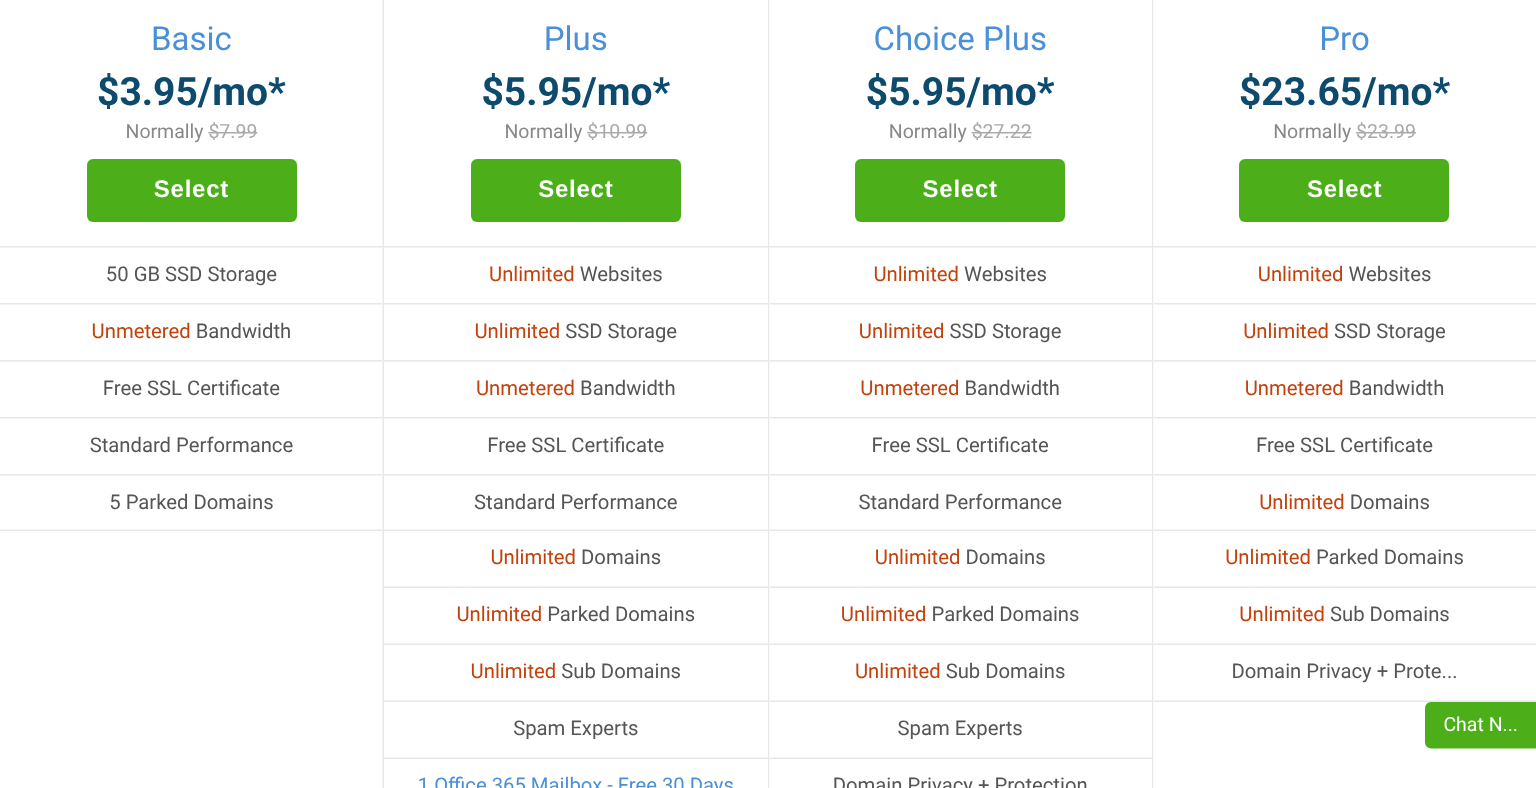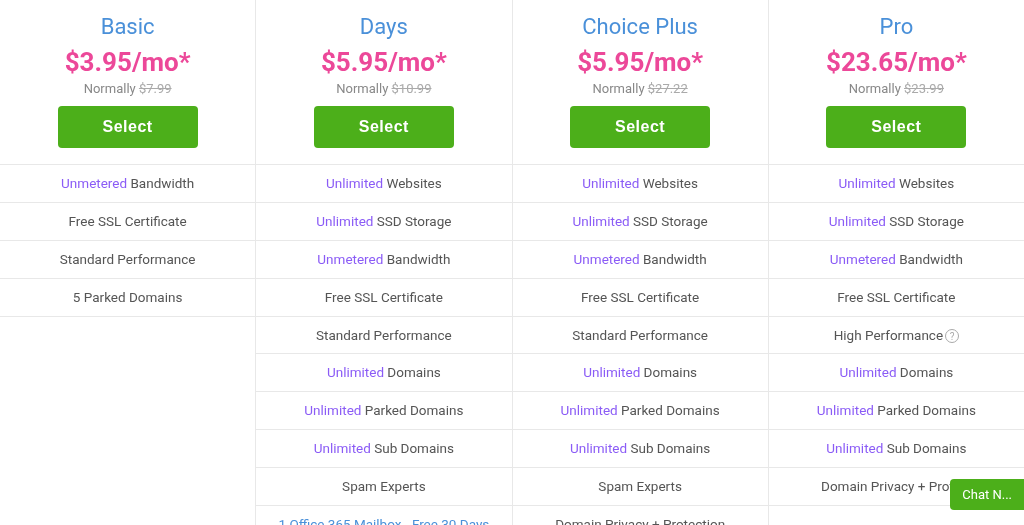--- a/index.html
+++ b/index.html
@@ -29,21 +29,21 @@
     }
     .plan-name {
       font-size: 22px;
       color: #4a90d9;
       font-weight: 400;
       padding: 14px 0 8px 0;
       text-align: center;
     }
     .plan-price {
       font-size: 26px;
-      color: #ec4899;
+      color: #0c4a6e;
       font-weight: 700;
       text-align: center;
     }
     .plan-normal {
       font-size: 13px;
       color: #888;
       margin-top: 4px;
       margin-bottom: 10px;
       text-align: center;
     }
@@ -69,70 +69,71 @@
     }
     .feature-item {
       padding: 9px 12px;
       border-bottom: 1px solid #e8e8e8;
       text-align: center;
       font-size: 13.5px;
       color: #555;
       line-height: 1.4;
     }
     .feature-item .highlight {
-      color: #8b5cf6;
+      color: #c2410c;
     }
     .feature-item .link-style {
       color: #4a90d9;
     }
     .help-icon {
       display: inline-block;
       width: 14px;
       height: 14px;
       border: 1px solid #aaa;
       border-radius: 50%;
       font-size: 10px;
       color: #aaa;
       text-align: center;
       line-height: 13px;
       margin-left: 2px;
       cursor: pointer;
       vertical-align: middle;
     }
     .chat-btn {
       position: fixed;
-      bottom: 15px;
+      bottom: 26px;
       right: 0;
       background: #4caf1a;
       color: #fff;
       padding: 8px 12px;
       font-size: 13px;
       border-radius: 4px 0 0 4px;
       cursor: pointer;
       z-index: 100;
     }
   </style>
 </head>
 <body>
 
 <div class="plans-container">
 <div class="plan-card">
       <div class="plan-name">Basic</div>
       <div class="plan-price">$3.95/mo*</div>
       <div class="plan-normal">Normally <s>$7.99</s></div>
       <button class="select-btn">Select</button>
       <div class="feature-list">
+        <div class="feature-item">50 GB SSD Storage</div>
         <div class="feature-item"><span class="highlight">Unmetered</span> Bandwidth</div>
         <div class="feature-item">Free SSL Certificate</div>
         <div class="feature-item">Standard Performance</div>
         <div class="feature-item">5 Parked Domains</div>
       </div>
     </div>
     <div class="plan-card">
-      <div class="plan-name">Days</div>
+      <div class="plan-name">Plus</div>
       <div class="plan-price">$5.95/mo*</div>
       <div class="plan-normal">Normally <s>$10.99</s></div>
       <button class="select-btn">Select</button>
       <div class="feature-list">
         <div class="feature-item"><span class="highlight">Unlimited</span> Websites</div>
         <div class="feature-item"><span class="highlight">Unlimited</span> SSD Storage</div>
         <div class="feature-item"><span class="highlight">Unmetered</span> Bandwidth</div>
         <div class="feature-item">Free SSL Certificate</div>
         <div class="feature-item">Standard Performance</div>
         <div class="feature-item"><span class="highlight">Unlimited</span> Domains</div>
@@ -163,21 +164,20 @@
     <div class="plan-card">
       <div class="plan-name">Pro</div>
       <div class="plan-price">$23.65/mo*</div>
       <div class="plan-normal">Normally <s>$23.99</s></div>
       <button class="select-btn">Select</button>
       <div class="feature-list">
         <div class="feature-item"><span class="highlight">Unlimited</span> Websites</div>
         <div class="feature-item"><span class="highlight">Unlimited</span> SSD Storage</div>
         <div class="feature-item"><span class="highlight">Unmetered</span> Bandwidth</div>
         <div class="feature-item">Free SSL Certificate</div>
-        <div class="feature-item">High Performance<span class="help-icon">?</span></div>
         <div class="feature-item"><span class="highlight">Unlimited</span> Domains</div>
         <div class="feature-item"><span class="highlight">Unlimited</span> Parked Domains</div>
         <div class="feature-item"><span class="highlight">Unlimited</span> Sub Domains</div>
         <div class="feature-item">Domain Privacy + Prote...</div>
       </div>
     </div>
   </div>
 
 <div class="chat-btn">Chat N...</div>
 

